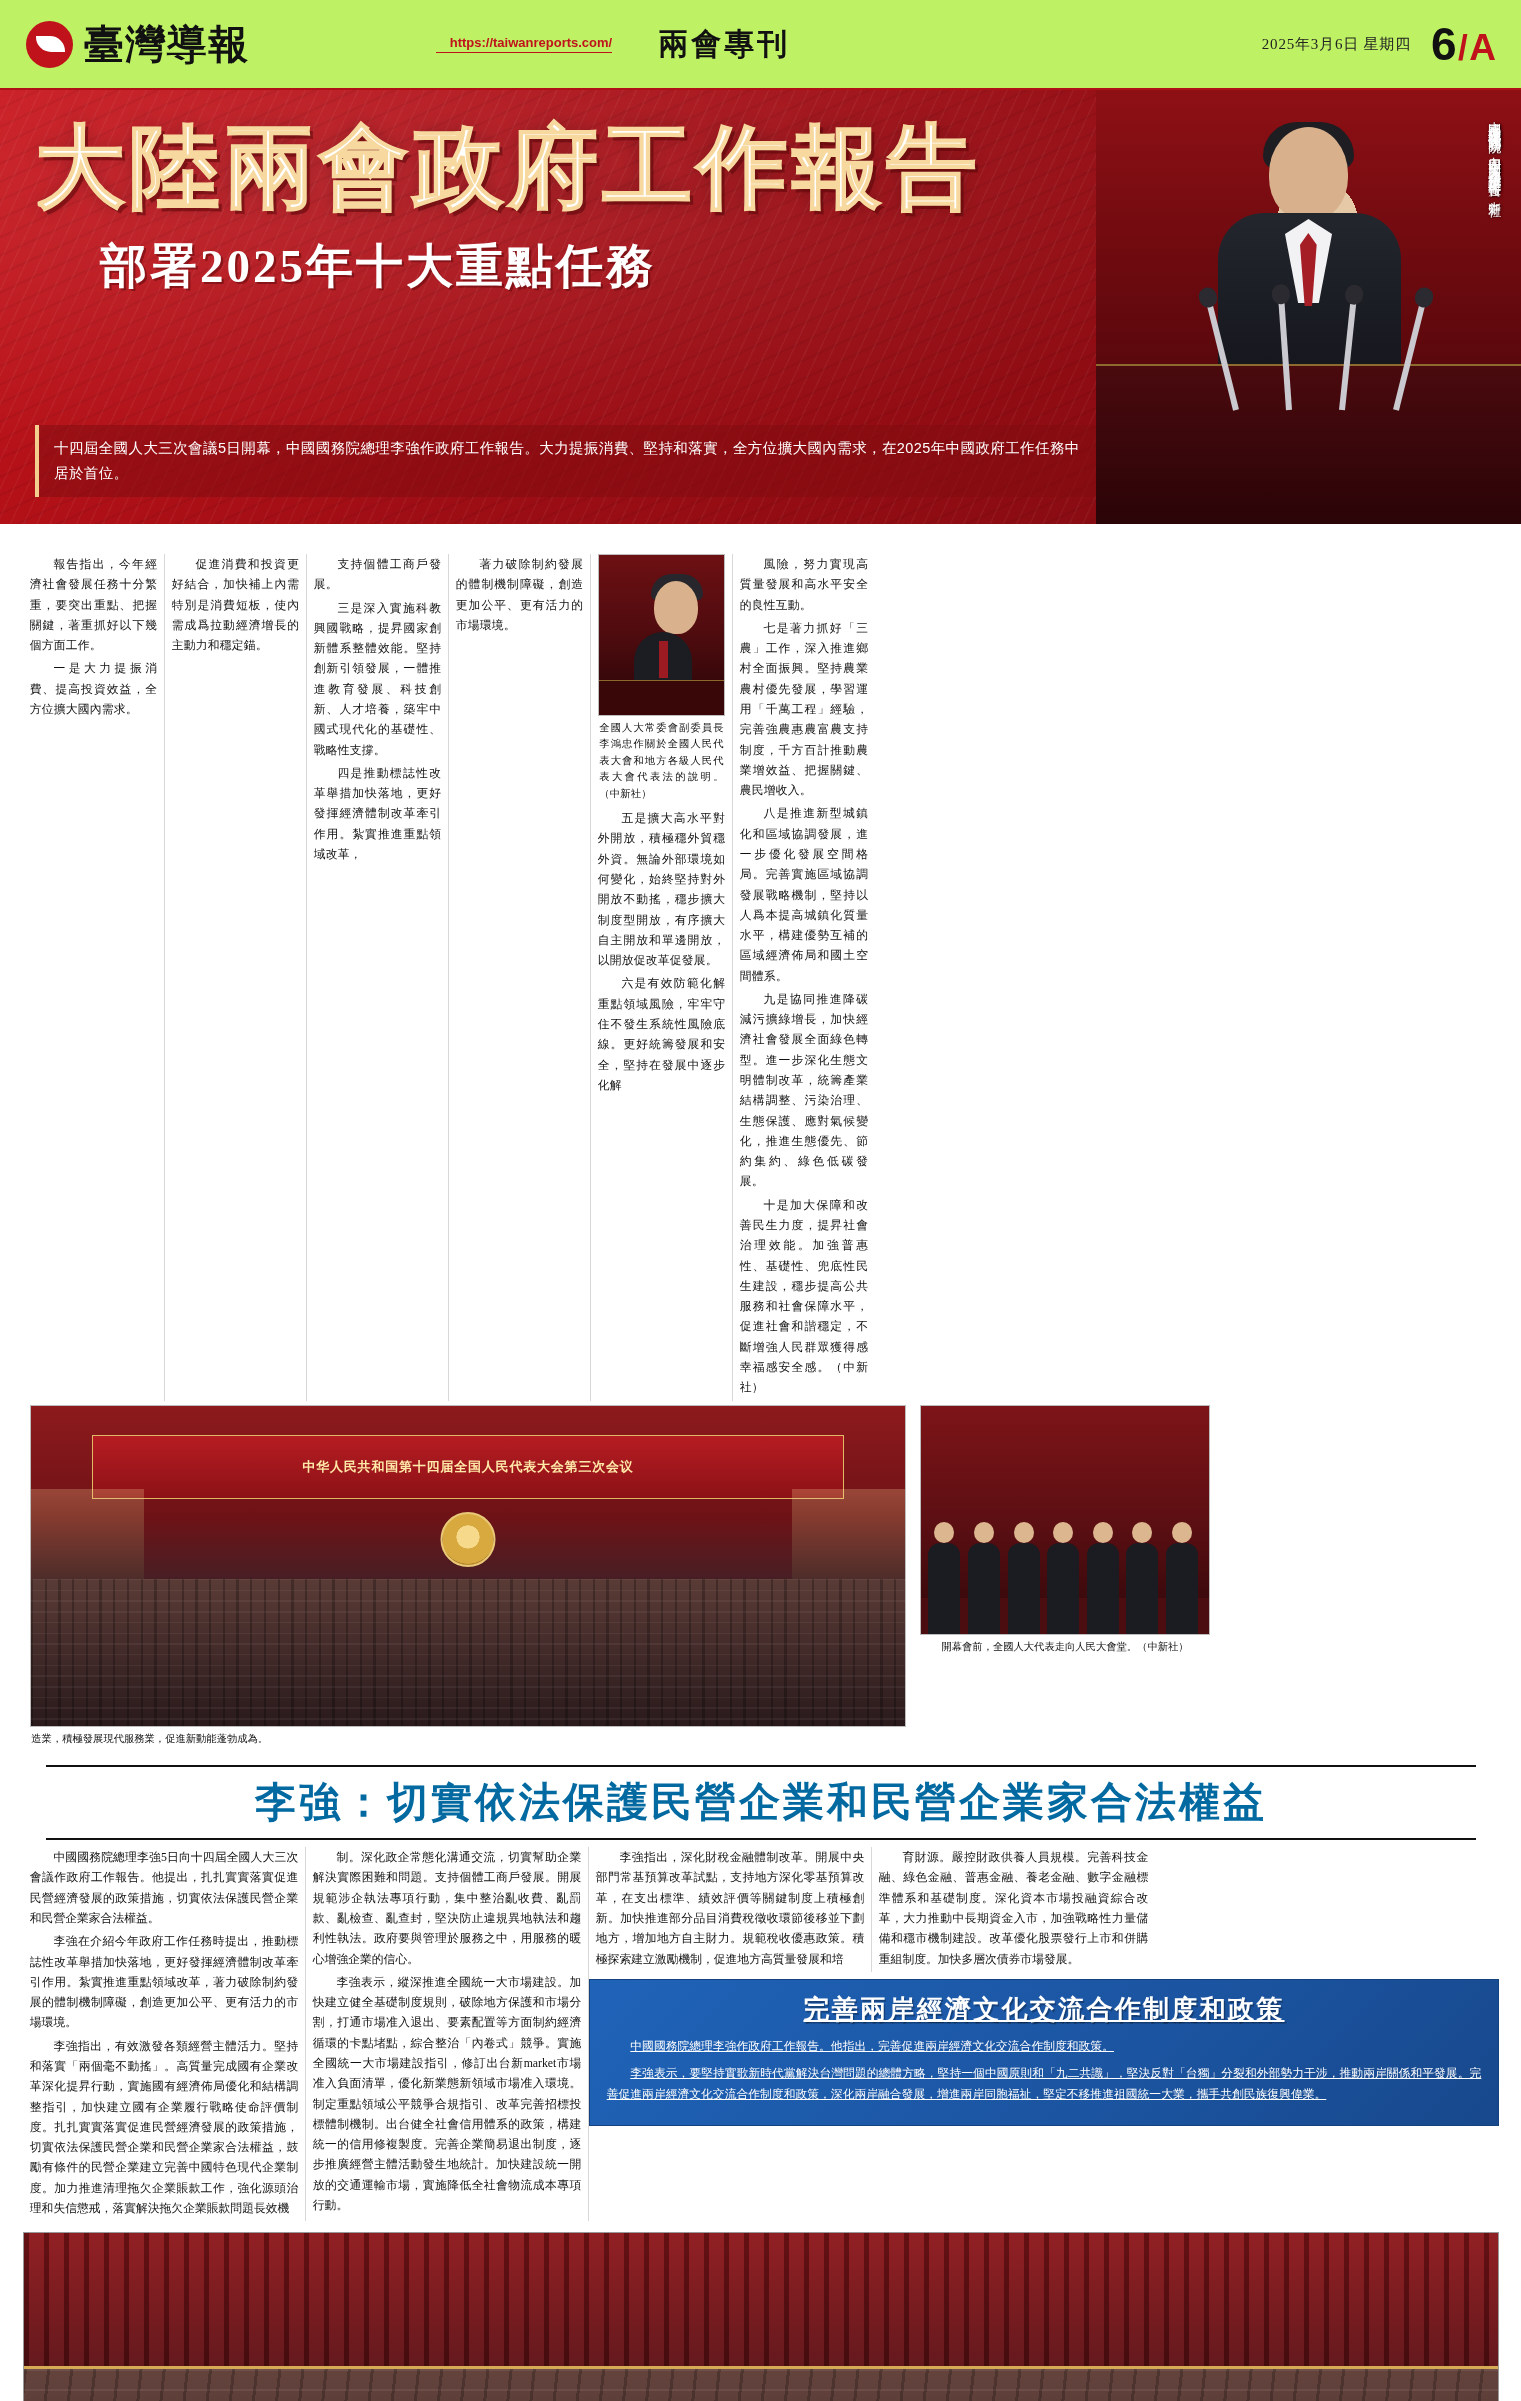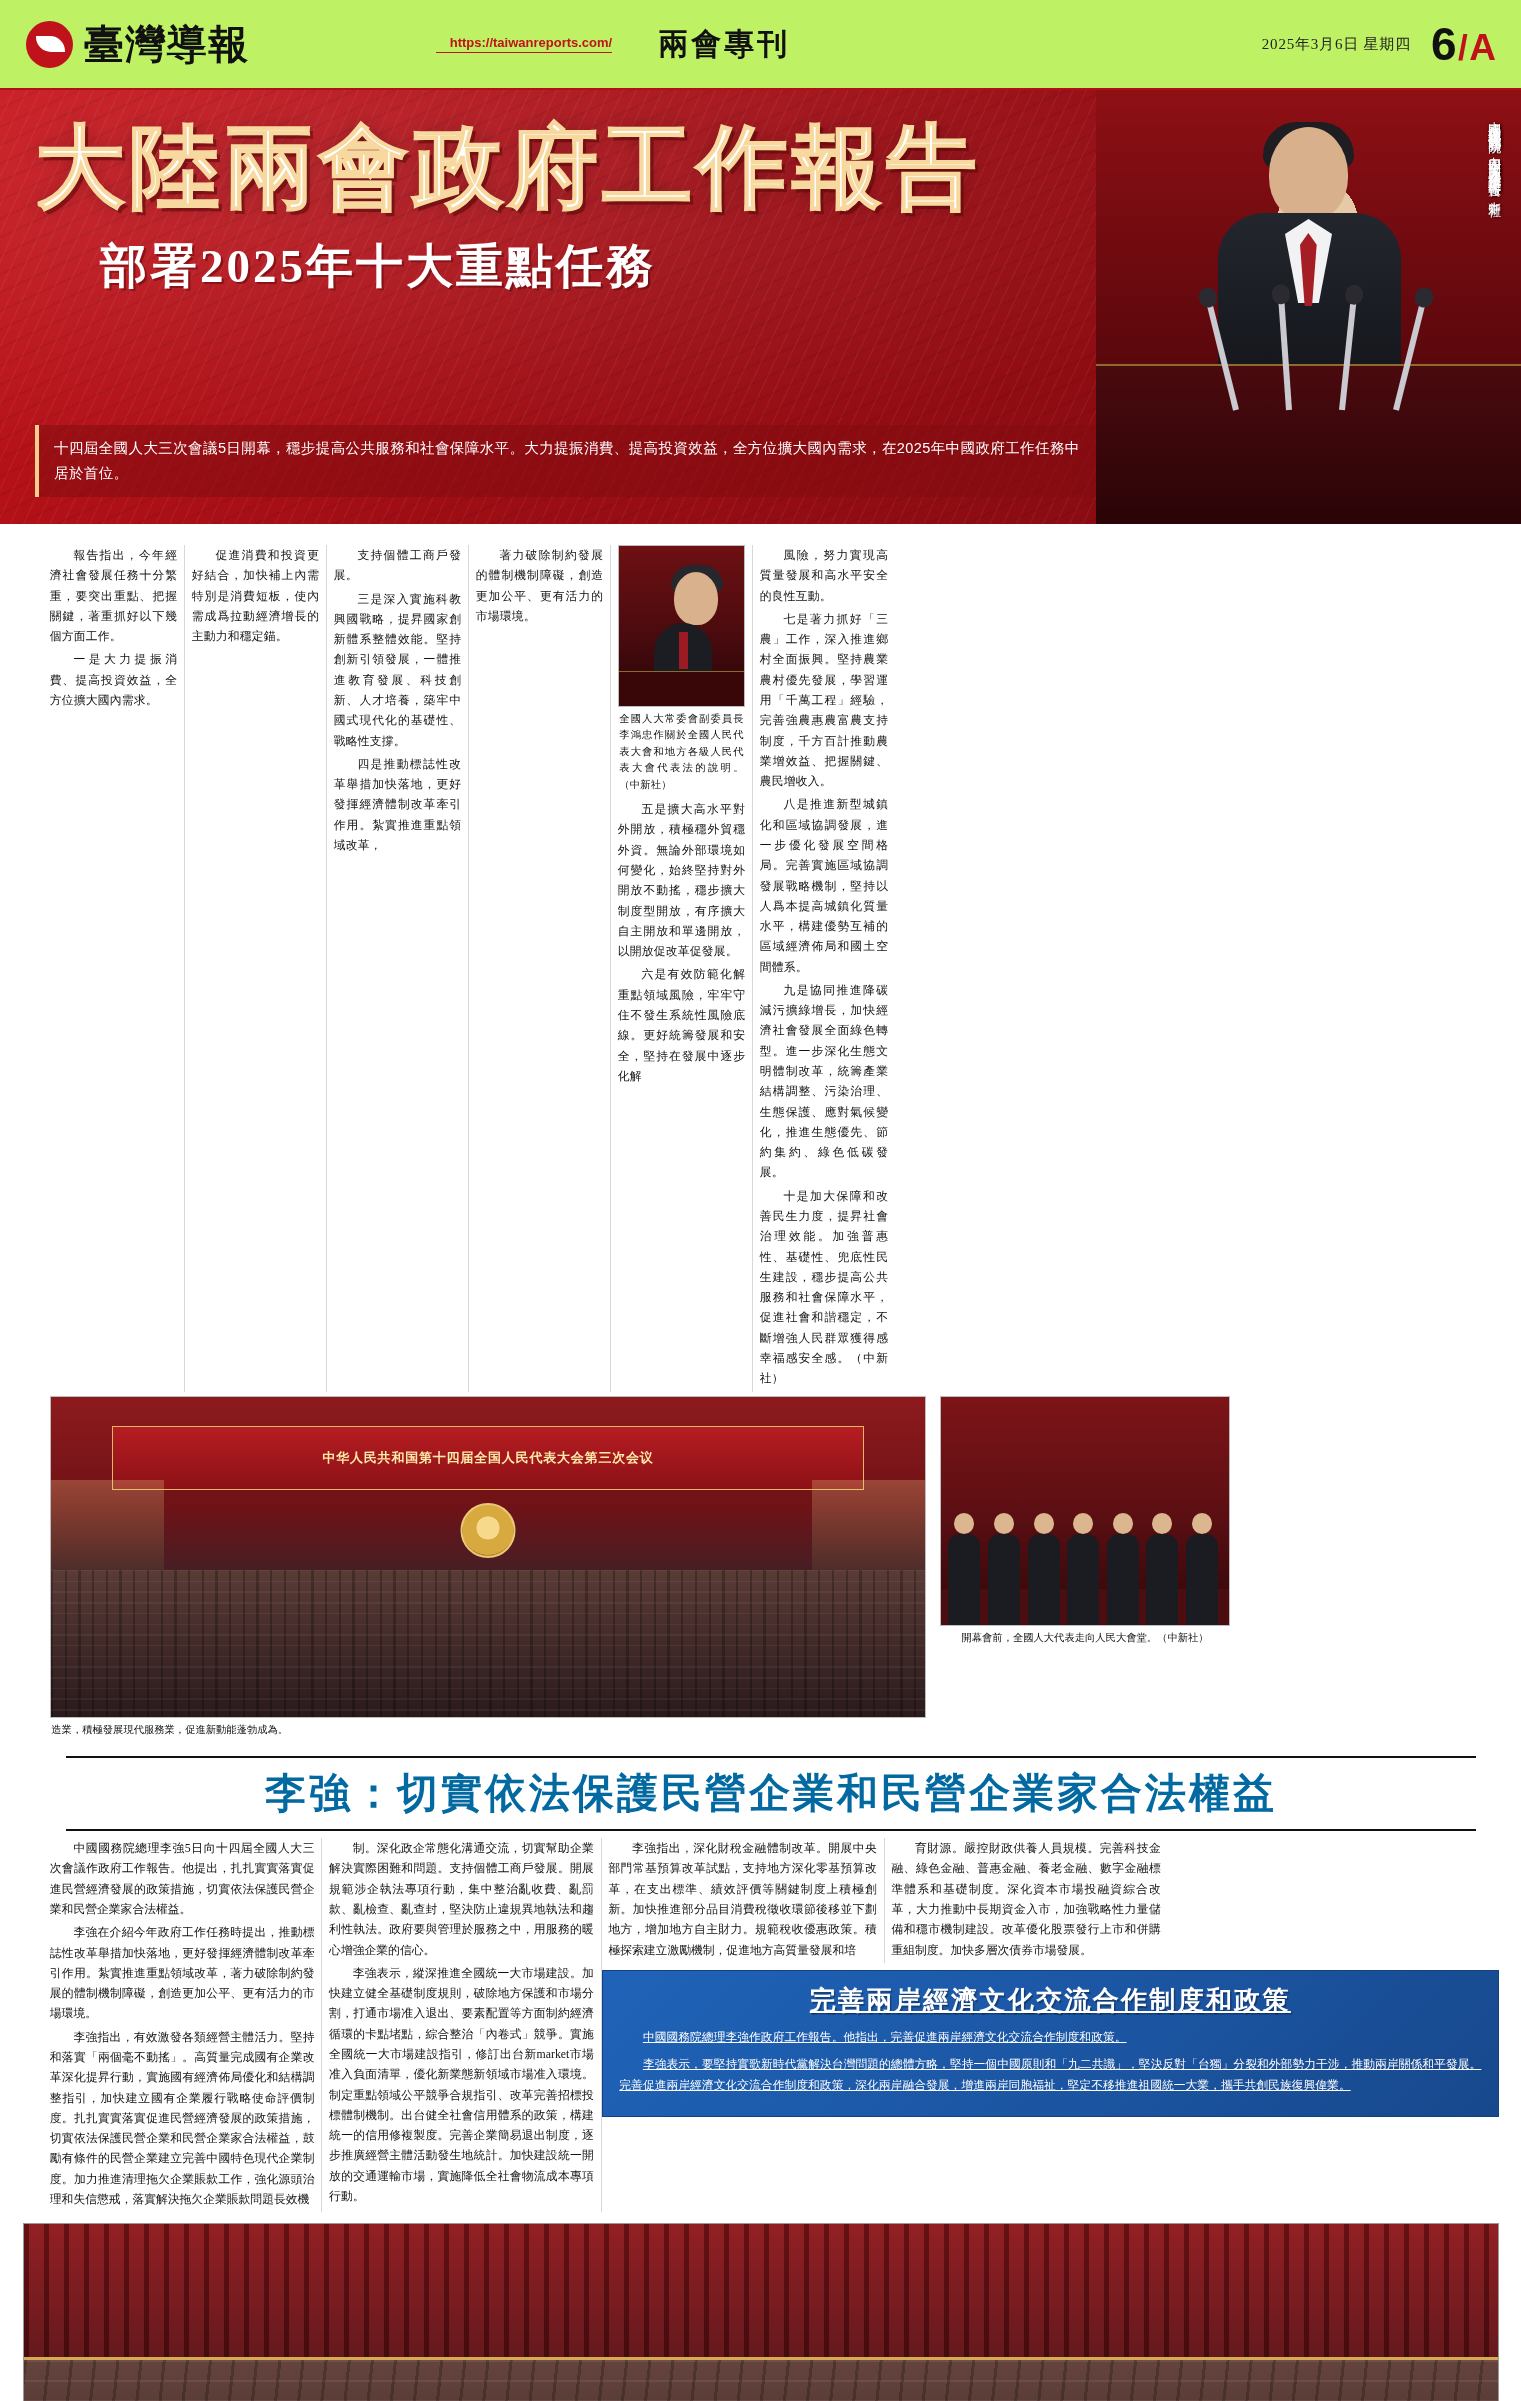--- a/index.html
+++ b/index.html
@@ -142,21 +142,21 @@
   }
   .hero-caption {
     position: absolute; right: 16.7px; top: 21px; width: 122px;
     font-size: 13px; line-height: 1.7; color: #fff;
     writing-mode: vertical-rl; text-orientation: upright;
     height: 228px; letter-spacing: 1.5px;
     text-shadow: 0.8px 0.8px 2.3px rgba(0,0,0,.7);
   }
 
   
-  .body-wrap { padding: 21px 23px 0 23px; margin-left: 20px; }
+  .body-wrap { padding: 30px 23px 0 23px; }
   .cols { display: flex; gap: 0; }
   .col {
     width: 142px; padding: 0 6.8px;
     border-right: 0.8px solid #d8d8d8;
     font-size: 11.8px; line-height: 1.72;
     text-align: justify;
     letter-spacing: 0.2px;
   }
   .col:last-child { border-right: none; }
   .col p { margin: 0 0 3px 0; text-indent: 2em; }
@@ -316,21 +316,21 @@
       <div class="mic" style="left:137px;transform:rotate(-14deg);"></div>
       <div class="mic" style="left:190px;transform:rotate(-4deg);"></div>
       <div class="mic" style="left:243px;transform:rotate(6deg);"></div>
       <div class="mic" style="left:297px;transform:rotate(14deg);"></div>
       <div class="hero-caption">中國國務院總理李強代表國務院，向十四屆全國人大三次會議作政府工作報告。（中新社）</div>
     </div>
     <div class="hero-inner">
       <div class="hero-title">大陸兩會政府工作報告</div>
       <div class="hero-sub">部署2025年十大重點任務</div>
     </div>
-    <div class="hero-lede">十四屆全國人大三次會議5日開幕，穩步提高公共服務和社會保障水平。大力提振消費、提高投資效益，全方位擴大國內需求，在2025年中國政府工作任務中居於首位。</div>
+    <div class="hero-lede">十四屆全國人大三次會議5日開幕，中國國務院總理李強作政府工作報告。大力提振消費、堅持和落實，全方位擴大國內需求，在2025年中國政府工作任務中居於首位。</div>
   </div>
 
   <div class="body-wrap">
     <div class="cols">
 
       <div class="col">
         <p>報告指出，今年經濟社會發展任務十分繁重，要突出重點、把握關鍵，著重抓好以下幾個方面工作。</p>
         <p>一是大力提振消費、提高投資效益，全方位擴大國內需求。</p>
       </div>
 

